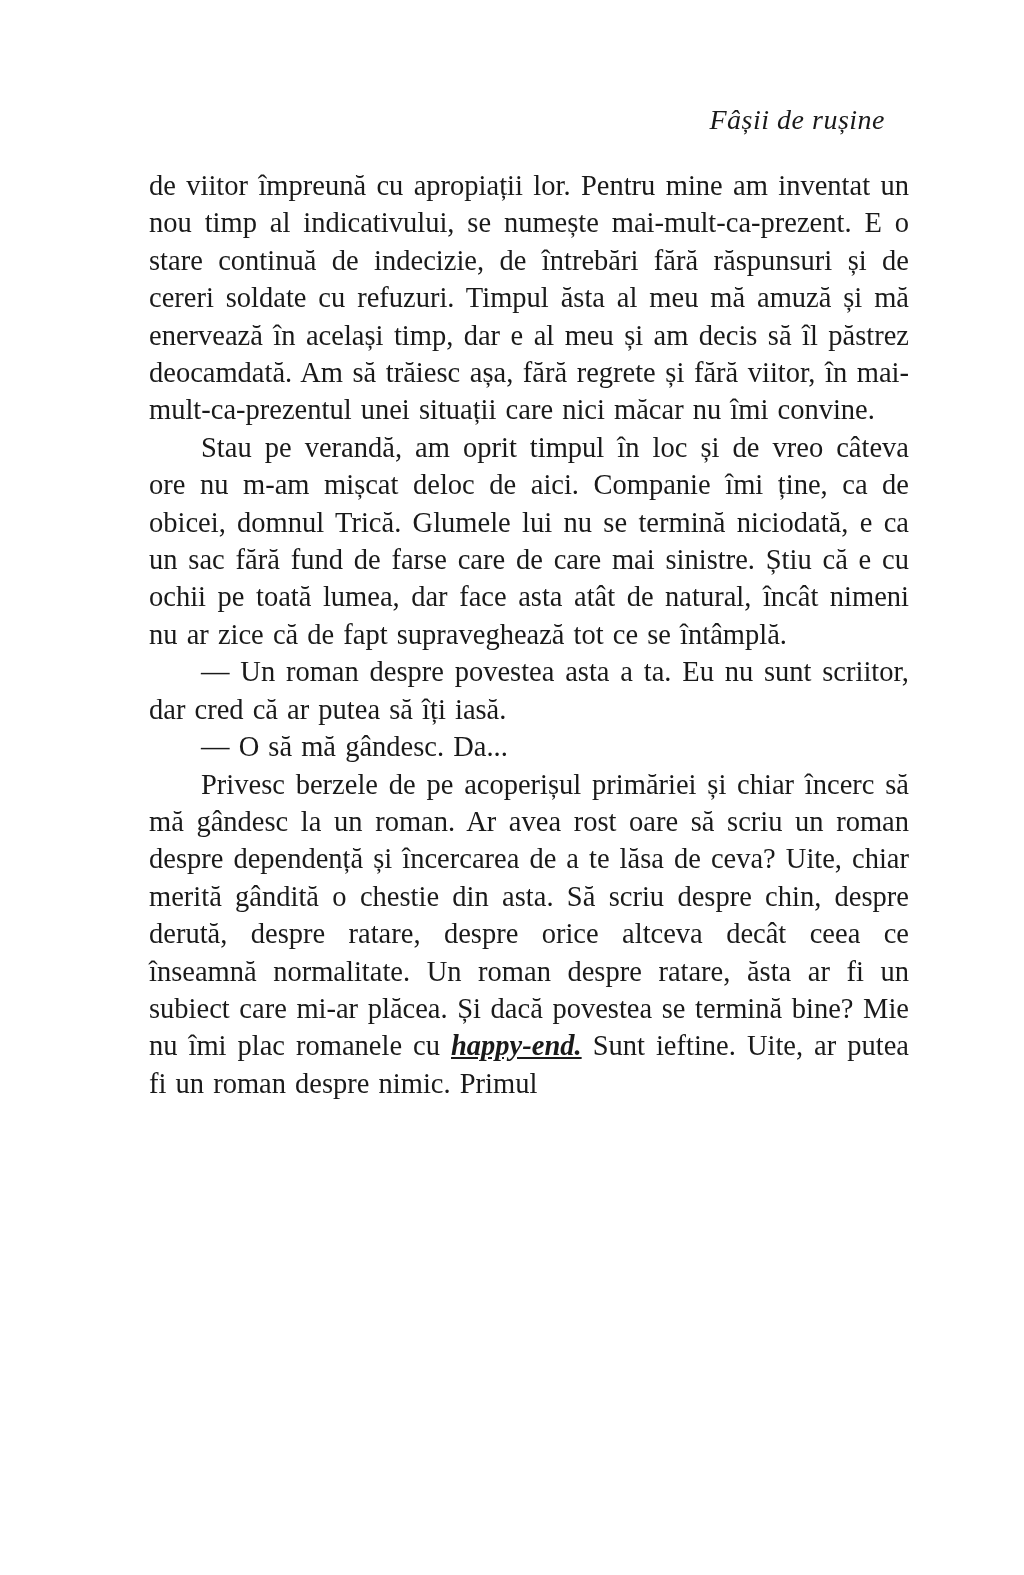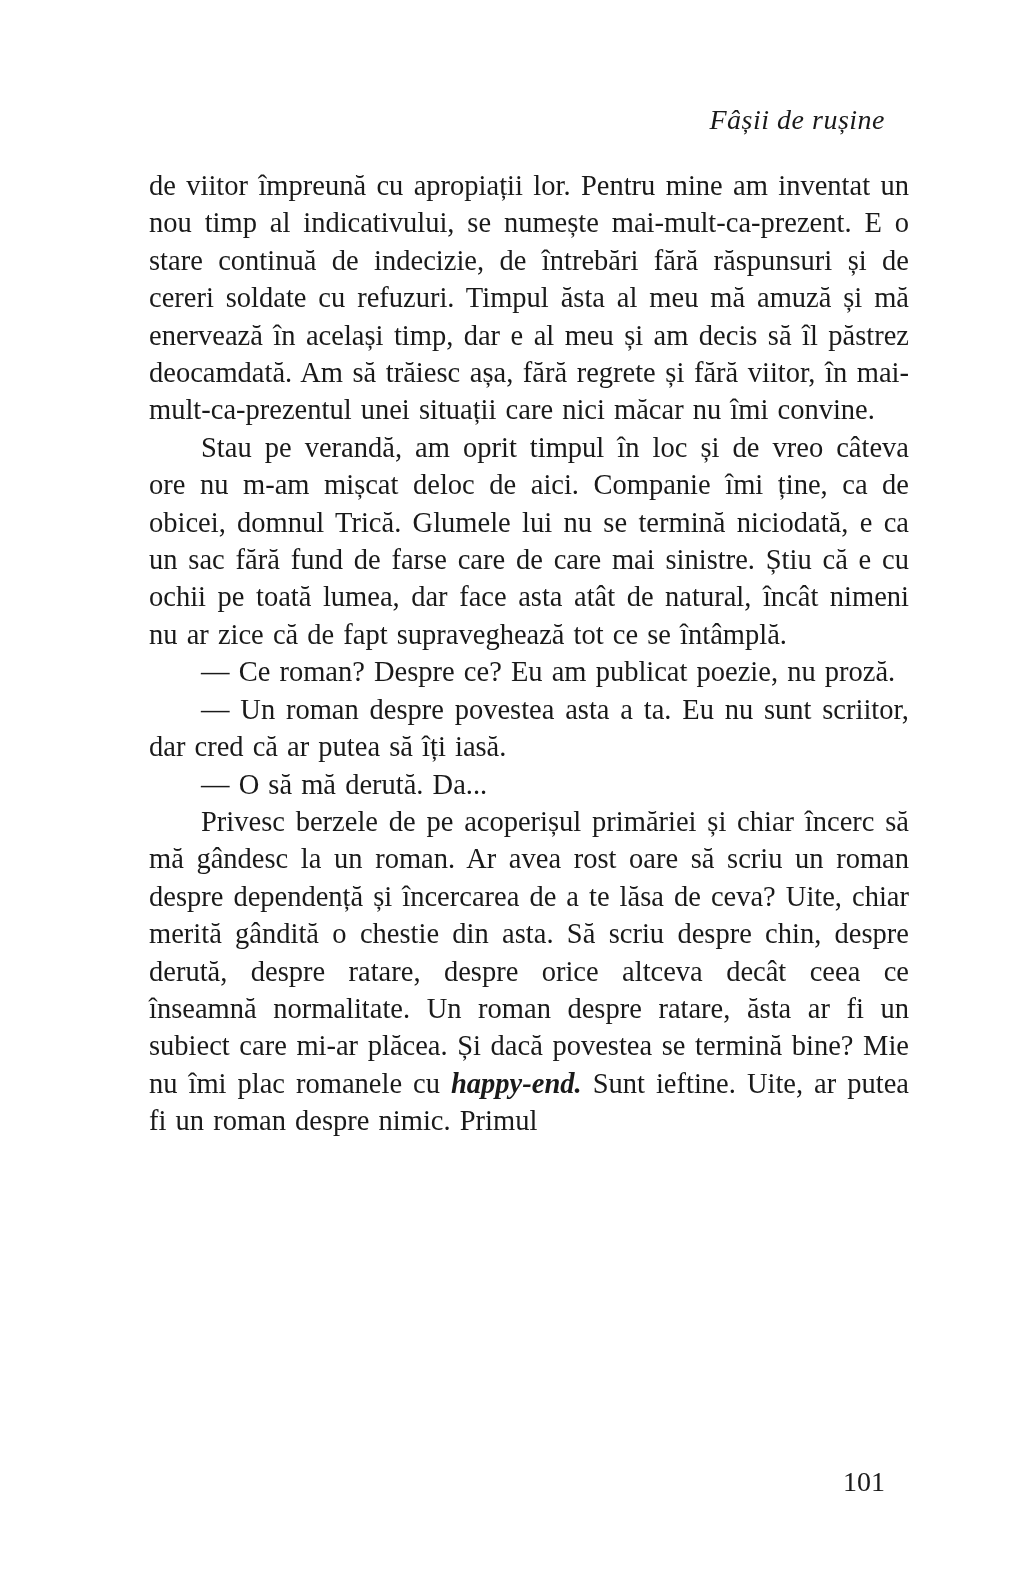--- a/index.html
+++ b/index.html
@@ -43,20 +43,21 @@
     margin: 0;
     padding: 0;
     text-indent: 52px;
   }
   .para.flush {
     text-indent: 0;
   }
   .emph {
     font-style: italic;
     font-weight: 600;
+    text-decoration: underline;
   }
   .page-number {
     position: absolute;
     top: 1463px;
     left: 125px;
     width: 760px;
     text-align: right;
     font-size: 28px;
     line-height: 37px;
   }
@@ -68,25 +69,23 @@
 
   <div class="running-header">Fâșii de rușine</div>
 
   <div class="body-text">
 
     <p class="para flush">de viitor împreună cu apropiații lor. Pentru mine am inventat un nou timp al indicativului, se numește mai-mult-ca-prezent. E o stare continuă de indecizie, de întrebări fără răspunsuri și de cereri soldate cu refuzuri. Timpul ăsta al meu mă amuză și mă enervează în același timp, dar e al meu și am decis să îl păstrez deocamdată. Am să trăiesc așa, fără regrete și fără viitor, în mai-mult-ca-prezentul unei situații care nici măcar nu îmi convine.</p>
 
     <p class="para">Stau pe verandă, am oprit timpul în loc și de vreo câteva ore nu m-am mișcat deloc de aici. Companie îmi ține, ca de obicei, domnul Trică. Glumele lui nu se termină niciodată, e ca un sac fără fund de farse care de care mai sinistre. Știu că e cu ochii pe toată lumea, dar face asta atât de natural, încât nimeni nu ar zice că de fapt supraveghează tot ce se întâmplă.</p>
 
 
-    <p class="para">— Ce roman? Despre ce? Eu am publicat poezie, nu proză.</p>
 
     <p class="para">— Un roman despre povestea asta a ta. Eu nu sunt scriitor, dar cred că ar putea să îți iasă.</p>
 
-    <p class="para">— O să mă derută. Da...</p>
+    <p class="para">— O să mă gândesc. Da...</p>
 
     <p class="para"><span>Privesc berzele de pe acoperișul primăriei și chiar încerc să mă gândesc la un roman. Ar avea rost oare să scriu un roman despre dependență și încercarea de a te lăsa de ceva? Uite, chiar merită gândită o chestie din asta. Să scriu despre chin, despre derută, despre ratare, despre orice altceva decât ceea ce înseamnă normalitate. Un roman despre ratare, ăsta ar fi un subiect care mi-ar plăcea. Și dacă povestea se termină bine? Mie nu îmi plac romanele cu </span><em class="emph">happy-end.</em><span> Sunt ieftine. Uite, ar putea fi un roman despre nimic. Primul</span></p>
 
   </div>
 
-  <div class="page-number">101</div>
 
 </div>
 
 </body></html>

